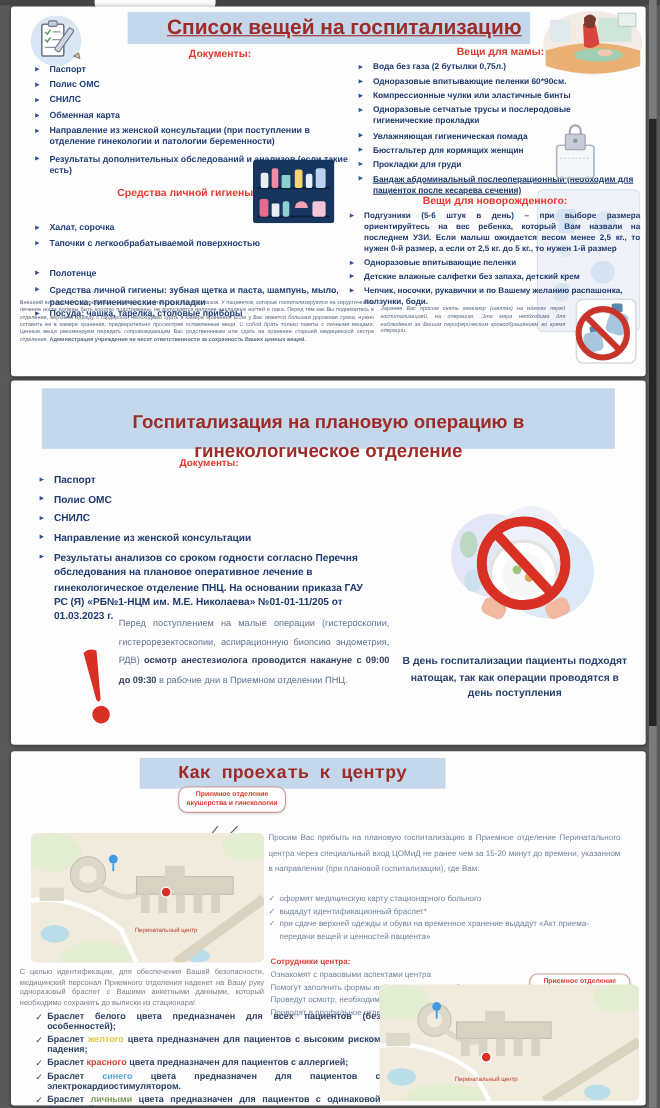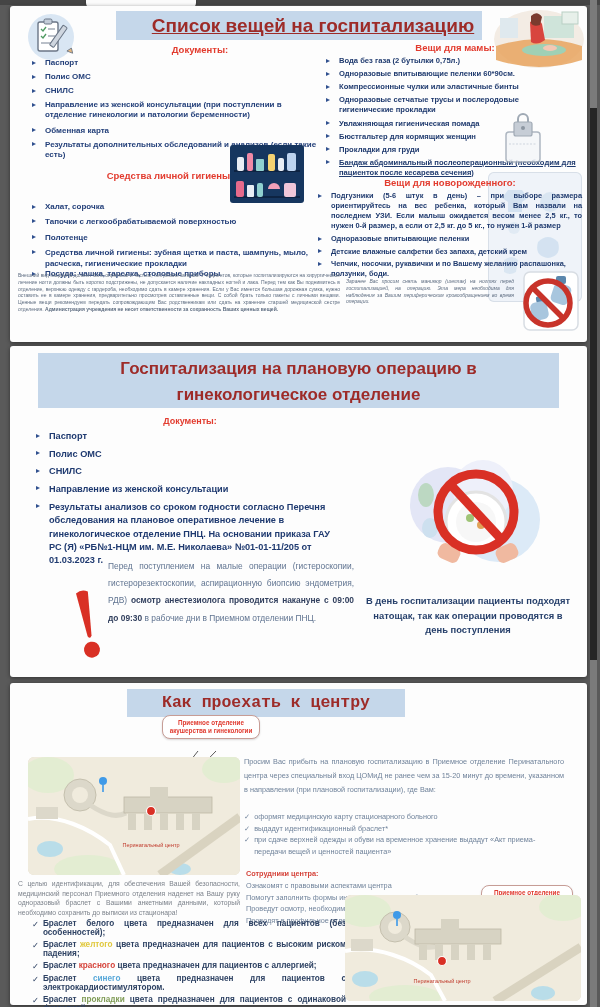--- a/index.html
+++ b/index.html
@@ -77,27 +77,27 @@
           <span>Паспорт</span>
         </div>
       <div class="li" style="margin-bottom:5px;">
           <span class="tri"></span>
           <span>Полис ОМС</span>
         </div>
       <div class="li" style="margin-bottom:5px;">
           <span class="tri"></span>
           <span>СНИЛС</span>
         </div>
+      <div class="li" style="margin-bottom:5px;">
+          <span class="tri"></span>
+          <span>Обменная карта</span>
+        </div>
       <div class="li" style="margin-bottom:5px;line-height:1.3;">
           <span class="tri"></span>
           <span>Направление из женской консультации (при поступлении в отделение гинекологии и патологии беременности)</span>
-        </div>
-      <div class="li" style="margin-bottom:5px;">
-          <span class="tri"></span>
-          <span>Обменная карта</span>
         </div>
       <div class="li" style="line-height:1.3;">
           <span class="tri"></span>
           <span>Результаты дополнительных обследований и анализов (если такие есть)</span>
         </div>
     </div>
 
     <div class="redhead abs" style="left:330px;top:36px;width:230px;">Вещи для мамы:</div>
     <div class="list abs" style="left:316px;top:50px;width:250px;font-size:7.6px;font-weight:bold;color:#1f3a6e;">
       <div class="li" style="margin-bottom:4px;">
@@ -162,21 +162,21 @@
         <rect x="27" y="38" width="6" height="14" rx="2" fill="#8fd0cf"></rect>
         <path d="M38 44 a6 6 0 0 1 12 0 z" fill="#f2a0b8"></path>
         <rect x="54" y="38" width="12" height="14" rx="2" fill="#f0c6d8"></rect>
       </svg>
     </div>
     <div class="list abs navy" style="left:22px;top:196px;width:300px;font-size:8px;font-weight:bold;">
       <div class="li" style="margin-bottom:5.5px;">
           <span class="tri"></span>
           <span>Халат, сорочка</span>
         </div>
-      <div class="li" style="margin-bottom:7px;">
+      <div class="li" style="margin-bottom:18px;">
           <span class="tri"></span>
           <span>Тапочки с легкообрабатываемой поверхностью</span>
         </div>
       <div class="li" style="margin-bottom:5.5px;">
           <span class="tri"></span>
           <span>Полотенце</span>
         </div>
       <div class="li" style="line-height:1.4;">
           <span class="tri"></span>
           <span>Средства личной гигиены: зубная щетка и паста, шампунь, мыло, расческа, гигиенические прокладки</span>
@@ -230,21 +230,21 @@
         <rect x="34" y="14" width="18" height="20" rx="5" fill="#a8c6de" transform="rotate(18 43 24)"></rect>
         <rect x="18" y="26" width="9" height="7" rx="2" fill="#5b87ad" transform="rotate(-12 22 29)"></rect>
         <rect x="13" y="32" width="17" height="18" rx="5" fill="#a8c6de" transform="rotate(-12 21 41)"></rect>
         <circle cx="30" cy="33" r="22" fill="none" stroke="#c8332a" stroke-width="5.5"></circle>
         <line x1="14" y1="17" x2="46" y2="49" stroke="#c8332a" stroke-width="5.5"></line>
       </svg>
     </div>
   </div>
 
   <div class="page" id="page2">
-    <div class="banner abs" style="left:28px;top:7px;width:521px;height:55px;font-size:17px;line-height:1.55;padding-top:3px;box-sizing:border-box;">
+    <div class="banner abs" style="left:28px;top:7px;width:521px;height:55px;font-size:17px;line-height:1.55;padding-top:18px;box-sizing:border-box;">
       <div>Госпитализация на плановую операцию в</div>
       <div>гинекологическое отделение</div>
     </div>
     <div class="redhead abs" style="left:60px;top:70px;width:240px;font-size:9px;">Документы:</div>
     <div class="list abs" style="left:26px;top:85px;width:306px;font-size:9.2px;font-weight:bold;color:#1f3a70;">
       <div class="li" style="margin-bottom:7.5px;">
           <span class="tri"></span>
           <span>Паспорт</span>
         </div>
       <div class="li" style="margin-bottom:7.5px;">
@@ -374,21 +374,21 @@
       <div style="display:flex;margin-bottom:3px;">
           <span class="chk">✓</span>
           <span style="text-align:justify;"><span>Браслет</span> <span style="color: rgb(213, 67, 58);">красного</span> <span>цвета предназначен для пациентов с аллергией;</span></span>
         </div>
       <div style="display:flex;margin-bottom:3px;">
           <span class="chk">✓</span>
           <span style="text-align:justify;"><span>Браслет</span> <span style="color: rgb(88, 168, 217);">синего</span> <span>цвета предназначен для пациентов с электрокардиостимулятором.</span></span>
         </div>
       <div style="display:flex;">
           <span class="chk">✓</span>
-          <span style="text-align:justify;"><span>Браслет</span> <span style="color: rgb(127, 155, 85);">прокладки</span> <span>цвета предназначен для пациентов с одинаковой фамилией.</span></span>
+          <span style="text-align:justify;"><span>Браслет</span> <span style="color: rgb(127, 155, 85);">личными</span> <span>цвета предназначен для пациентов с одинаковой фамилией.</span></span>
         </div>
     </div>
 
     <div class="abs" style="left:335px;top:200px;width:242px;height:122px;">
       <svg class="lines" width="242" height="122">
         <line x1="150" y1="42" x2="98" y2="76" stroke="#5a5a5a" stroke-width="1"></line>
         <line x1="162" y1="44" x2="101" y2="79" stroke="#5a5a5a" stroke-width="1"></line>
       </svg>
       <div class="callout" style="left:136px;top:2px;width:86px;">Приемное отделение неонатологии</div>
       <div class="map-frame" style="left:0px;top:12px;width:236px;height:106px;">

